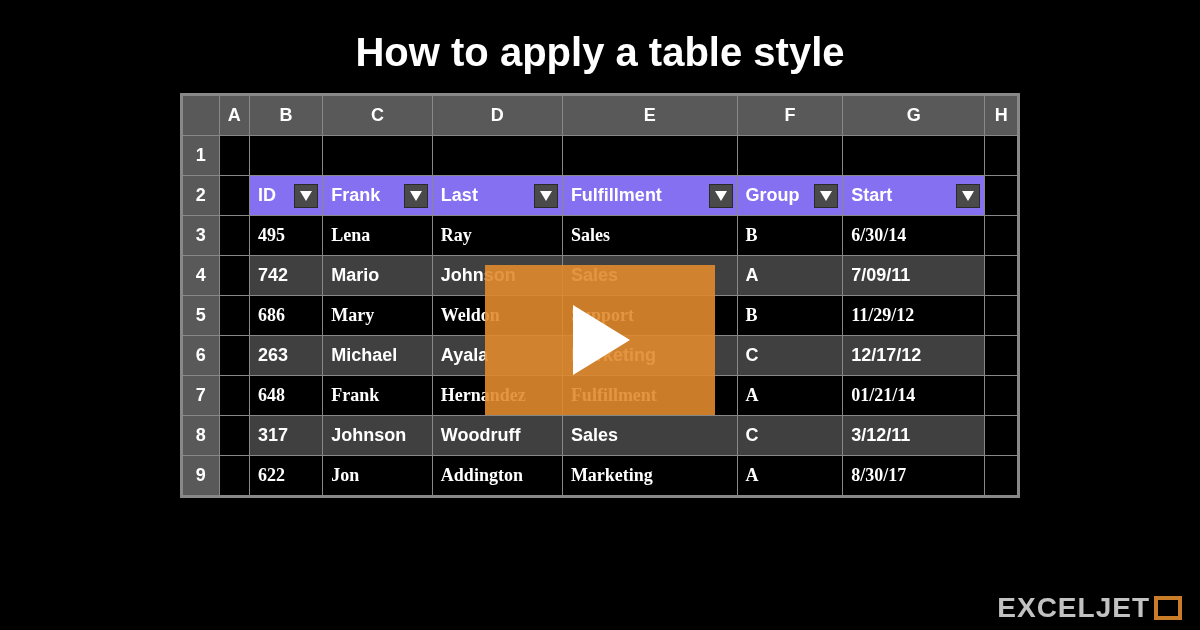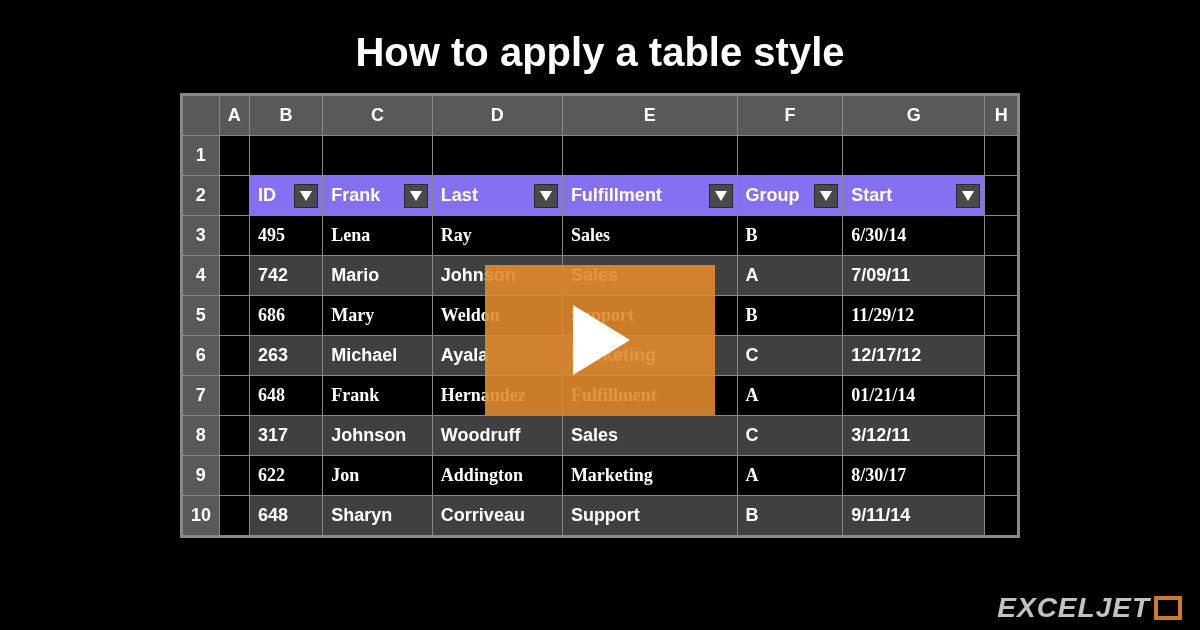--- a/index.html
+++ b/index.html
@@ -99,21 +99,20 @@
   }
   .play-overlay svg { display: block; }
   .logo {
     position: absolute;
     right: 18px;
     bottom: 6px;
     color: #d8d8d8;
     font-size: 28px;
     font-weight: 800;
     letter-spacing: 1px;
-    font-style: italic;
     opacity: 0.9;
   }
   .logo .sq {
     display: inline-block;
     width: 28px;
     height: 24px;
     border: 4px solid #e08a2e;
     vertical-align: -3px;
     margin-left: 4px;
     position: relative;
@@ -269,31 +268,20 @@
     <td class="row-header">9</td>
     <td class="empty-cell"></td>
     <td class="data-cell-odd">622</td>
     <td class="data-cell-odd">Jon</td>
     <td class="data-cell-odd">Addington</td>
     <td class="data-cell-odd">Marketing</td>
     <td class="data-cell-odd">A</td>
     <td class="data-cell-odd">8/30/17</td>
     <td class="empty-cell"></td>
   </tr>
-  <tr>
-    <td class="row-header">10</td>
-    <td class="empty-cell"></td>
-    <td class="data-cell-even">648</td>
-    <td class="data-cell-even">Sharyn</td>
-    <td class="data-cell-even">Corriveau</td>
-    <td class="data-cell-even">Support</td>
-    <td class="data-cell-even">B</td>
-    <td class="data-cell-even">9/11/14</td>
-    <td class="empty-cell"></td>
-  </tr>
 </tbody>
     </table>
 </div>
 
 <div class="play-overlay">
   <svg width="70" height="80">
     <polygon points="8,5 8,75 65,40" fill="#fff"></polygon>
   </svg>
 </div>
 

